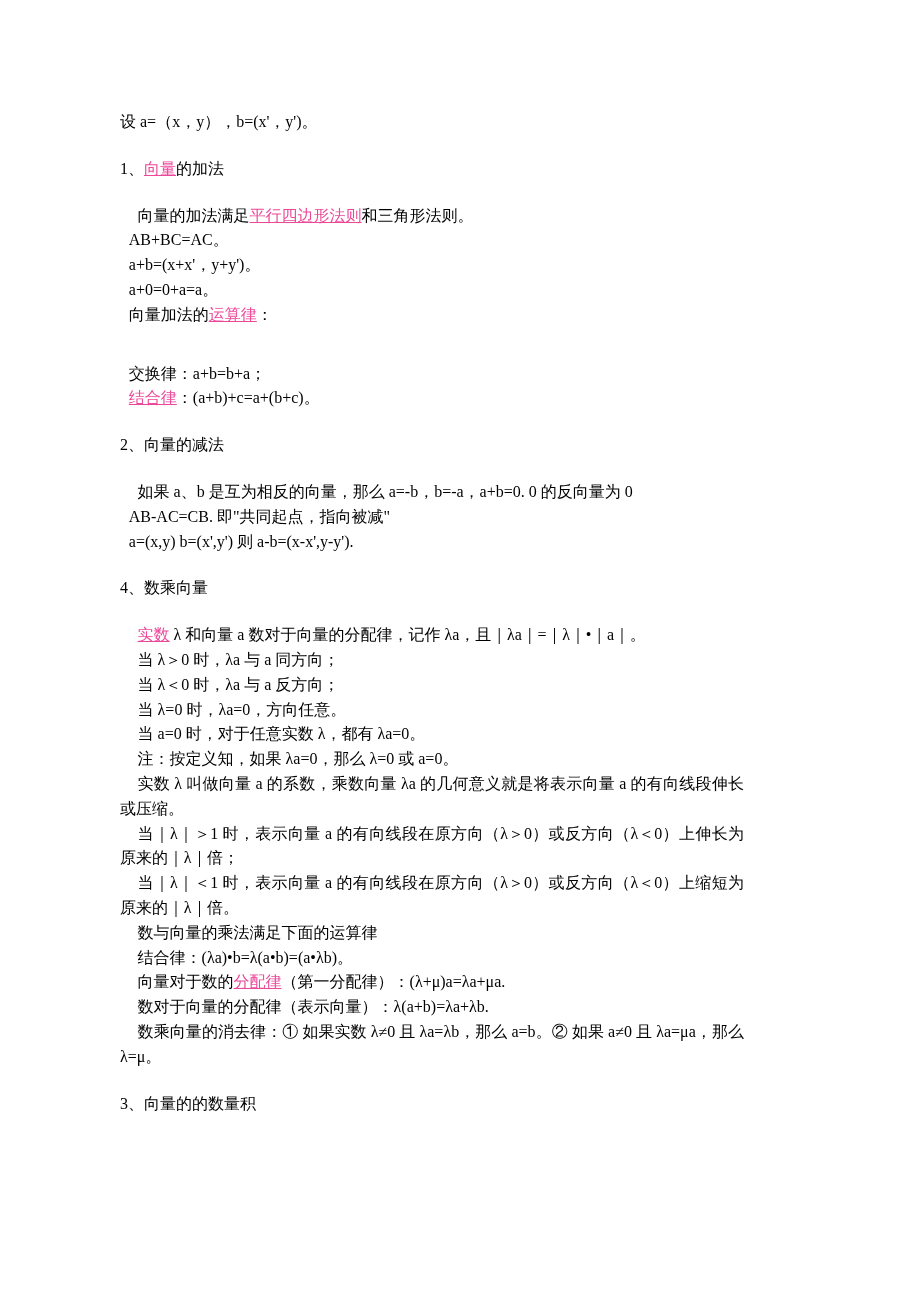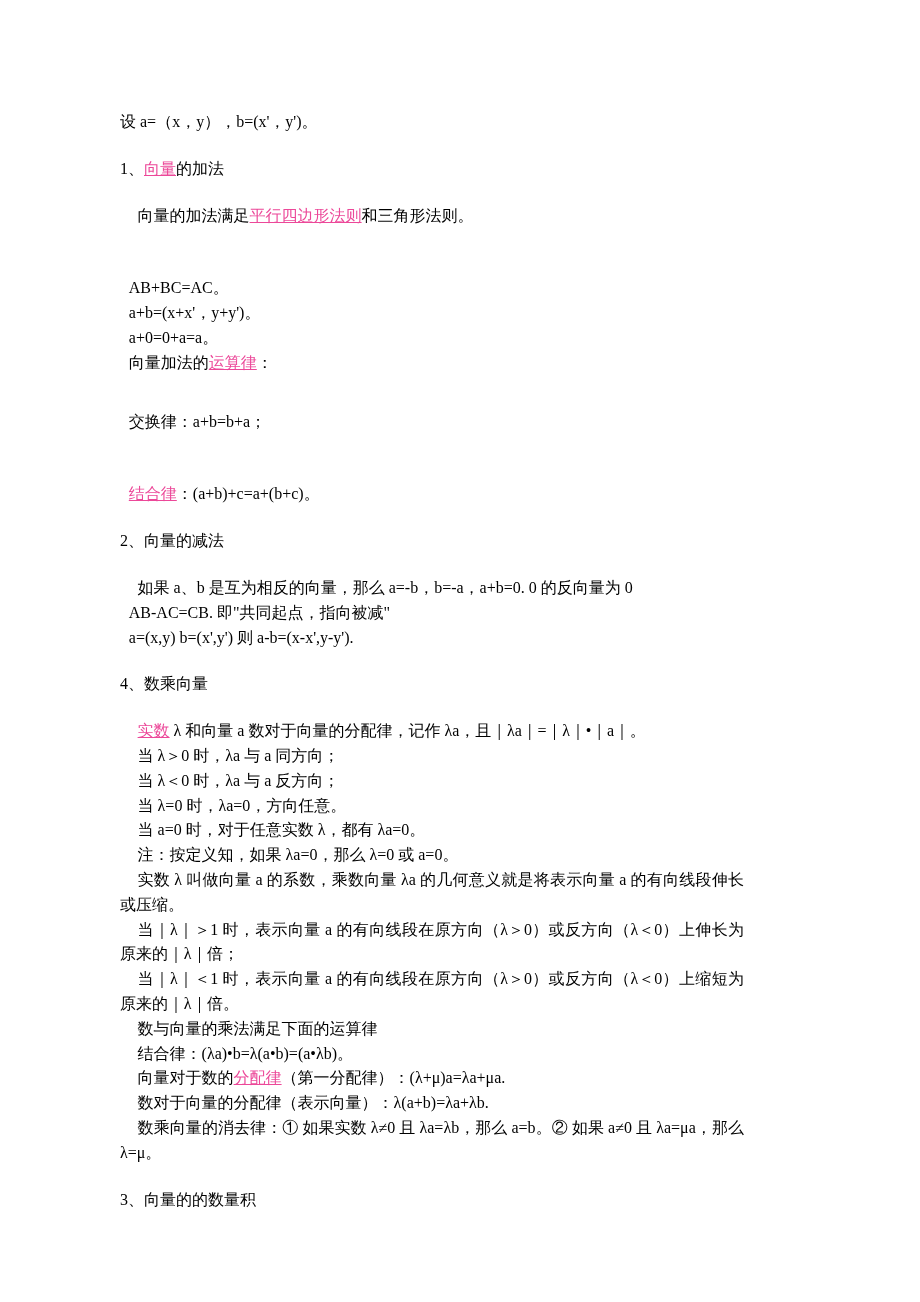--- a/index.html
+++ b/index.html
@@ -49,28 +49,28 @@
 
   <div class="section-title">
     <p class="para">
       <span>1、</span><a href="#" class="link">向量</a><span>的加法</span>
     </p>
   </div>
   <div class="block">
     <p class="para indent">
       <span>向量的加法满足</span><a href="#" class="link">平行四边形法则</a><span>和三角形法则。</span>
     </p>
-    <p class="para" style="text-indent:0.55em;margin-top:48px;">AB+BC=AC。</p>
+    <p class="para" style="text-indent:0.55em;">AB+BC=AC。</p>
     <p class="para" style="text-indent:0.55em;">a+b=(x+x'，y+y')。</p>
     <p class="para" style="text-indent:0.55em;">a+0=0+a=a。</p>
     <p class="para" style="text-indent:0.55em;">
       <span>向量加法的</span><a href="#" class="link">运算律</a><span>：</span>
     </p>
     <p class="para" style="text-indent:0.55em;margin-top:34px;">交换律：a+b=b+a；</p>
-    <p class="para" style="text-indent:0.55em;margin-top:48px;">
+    <p class="para" style="text-indent:0.55em;">
       <a href="#" class="link">结合律</a><span>：(a+b)+c=a+(b+c)。</span>
     </p>
   </div>
 
   <div class="section-title">
     <p class="para">2、向量的减法</p>
   </div>
   <div class="block">
     <p class="para indent">如果 a、b 是互为相反的向量，那么 a=-b，b=-a，a+b=0. 0 的反向量为 0</p>
     <p class="para" style="text-indent:0.55em;">AB-AC=CB.  即"共同起点，指向被减"</p>

